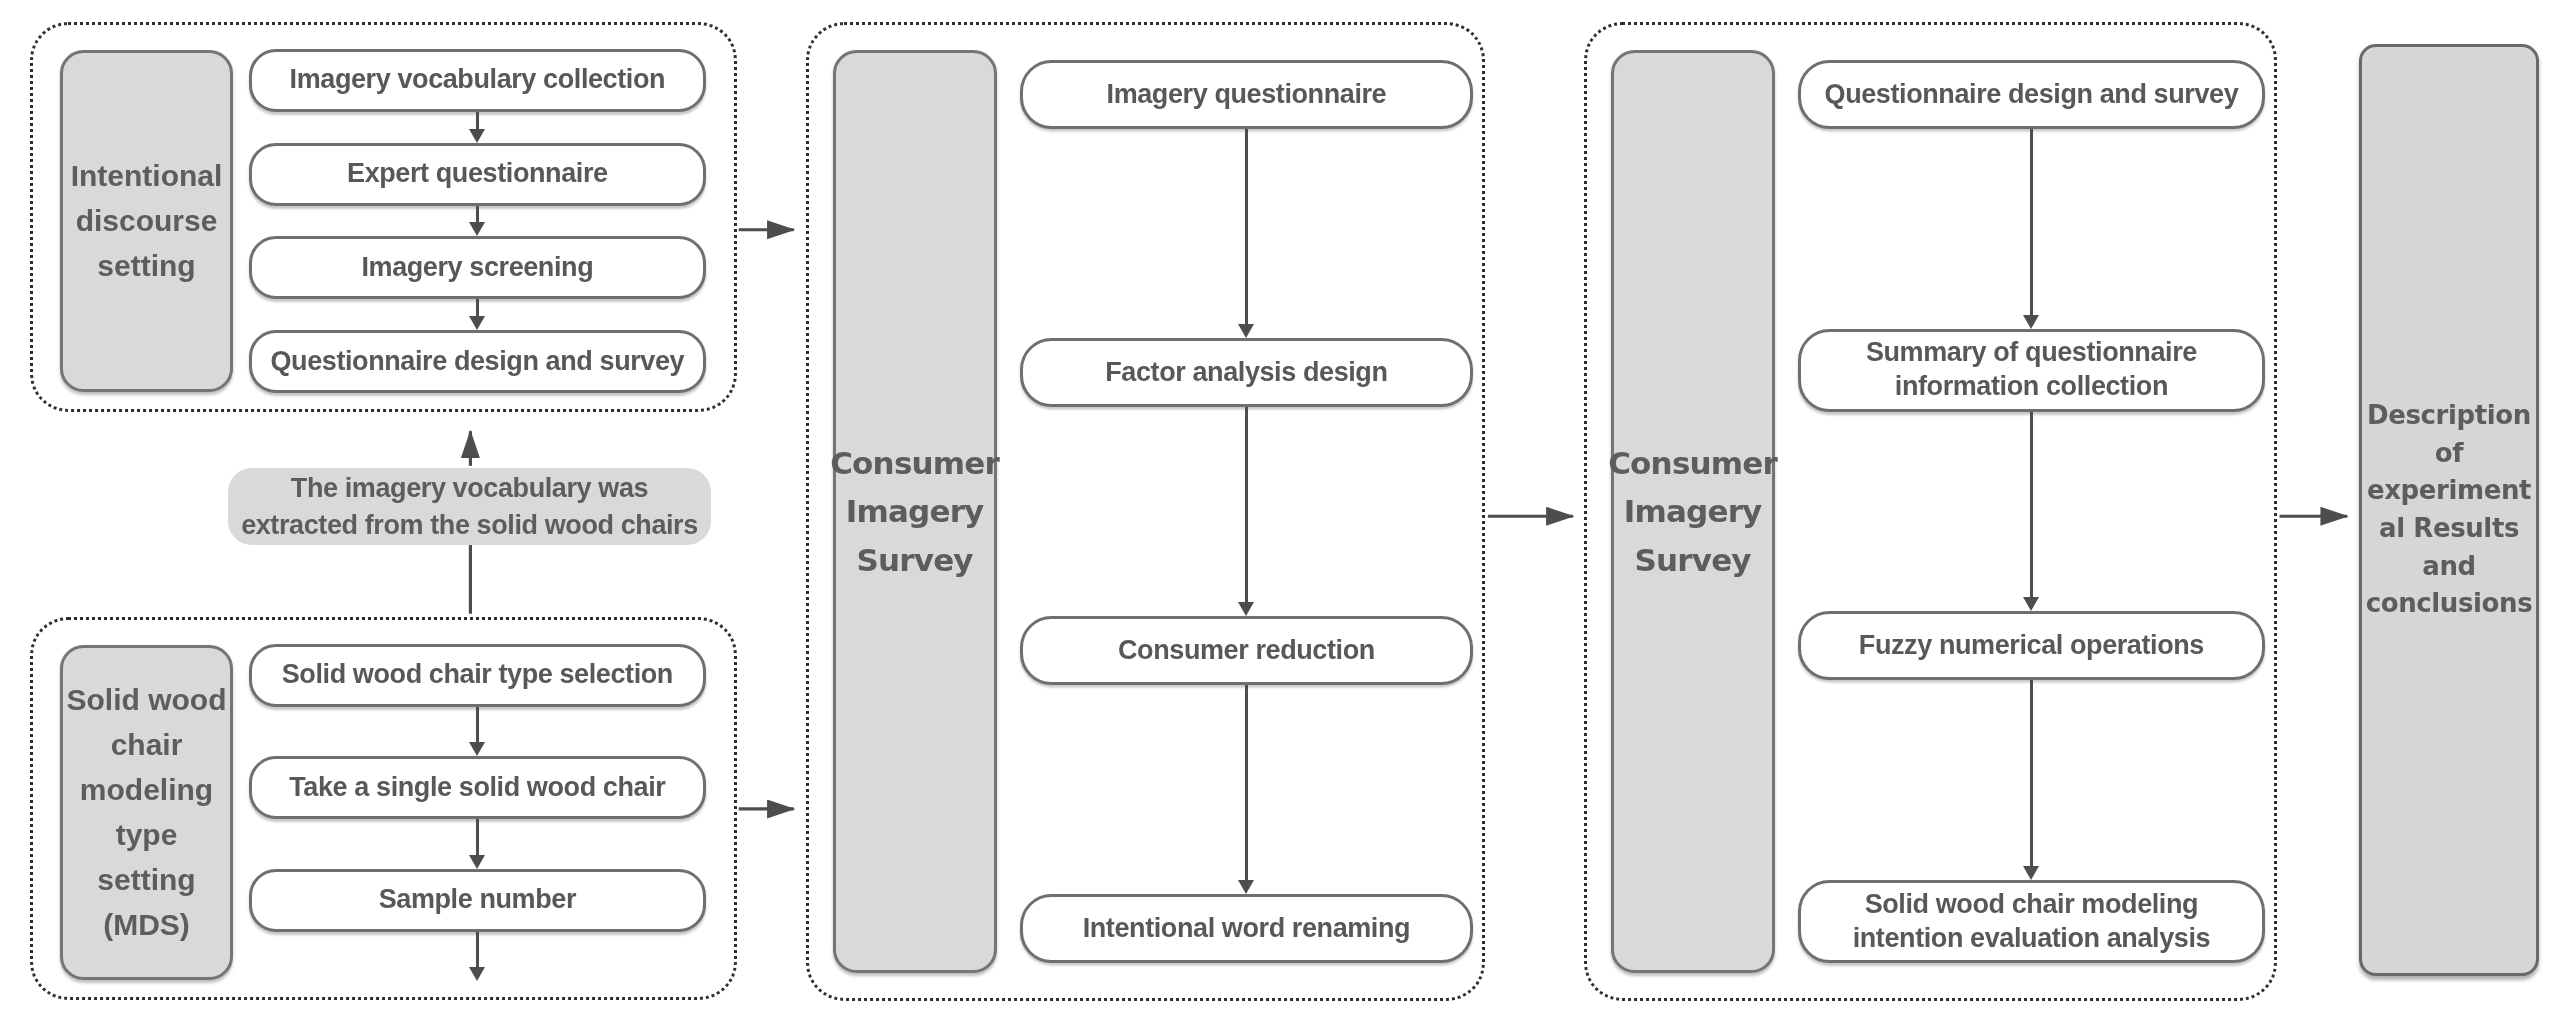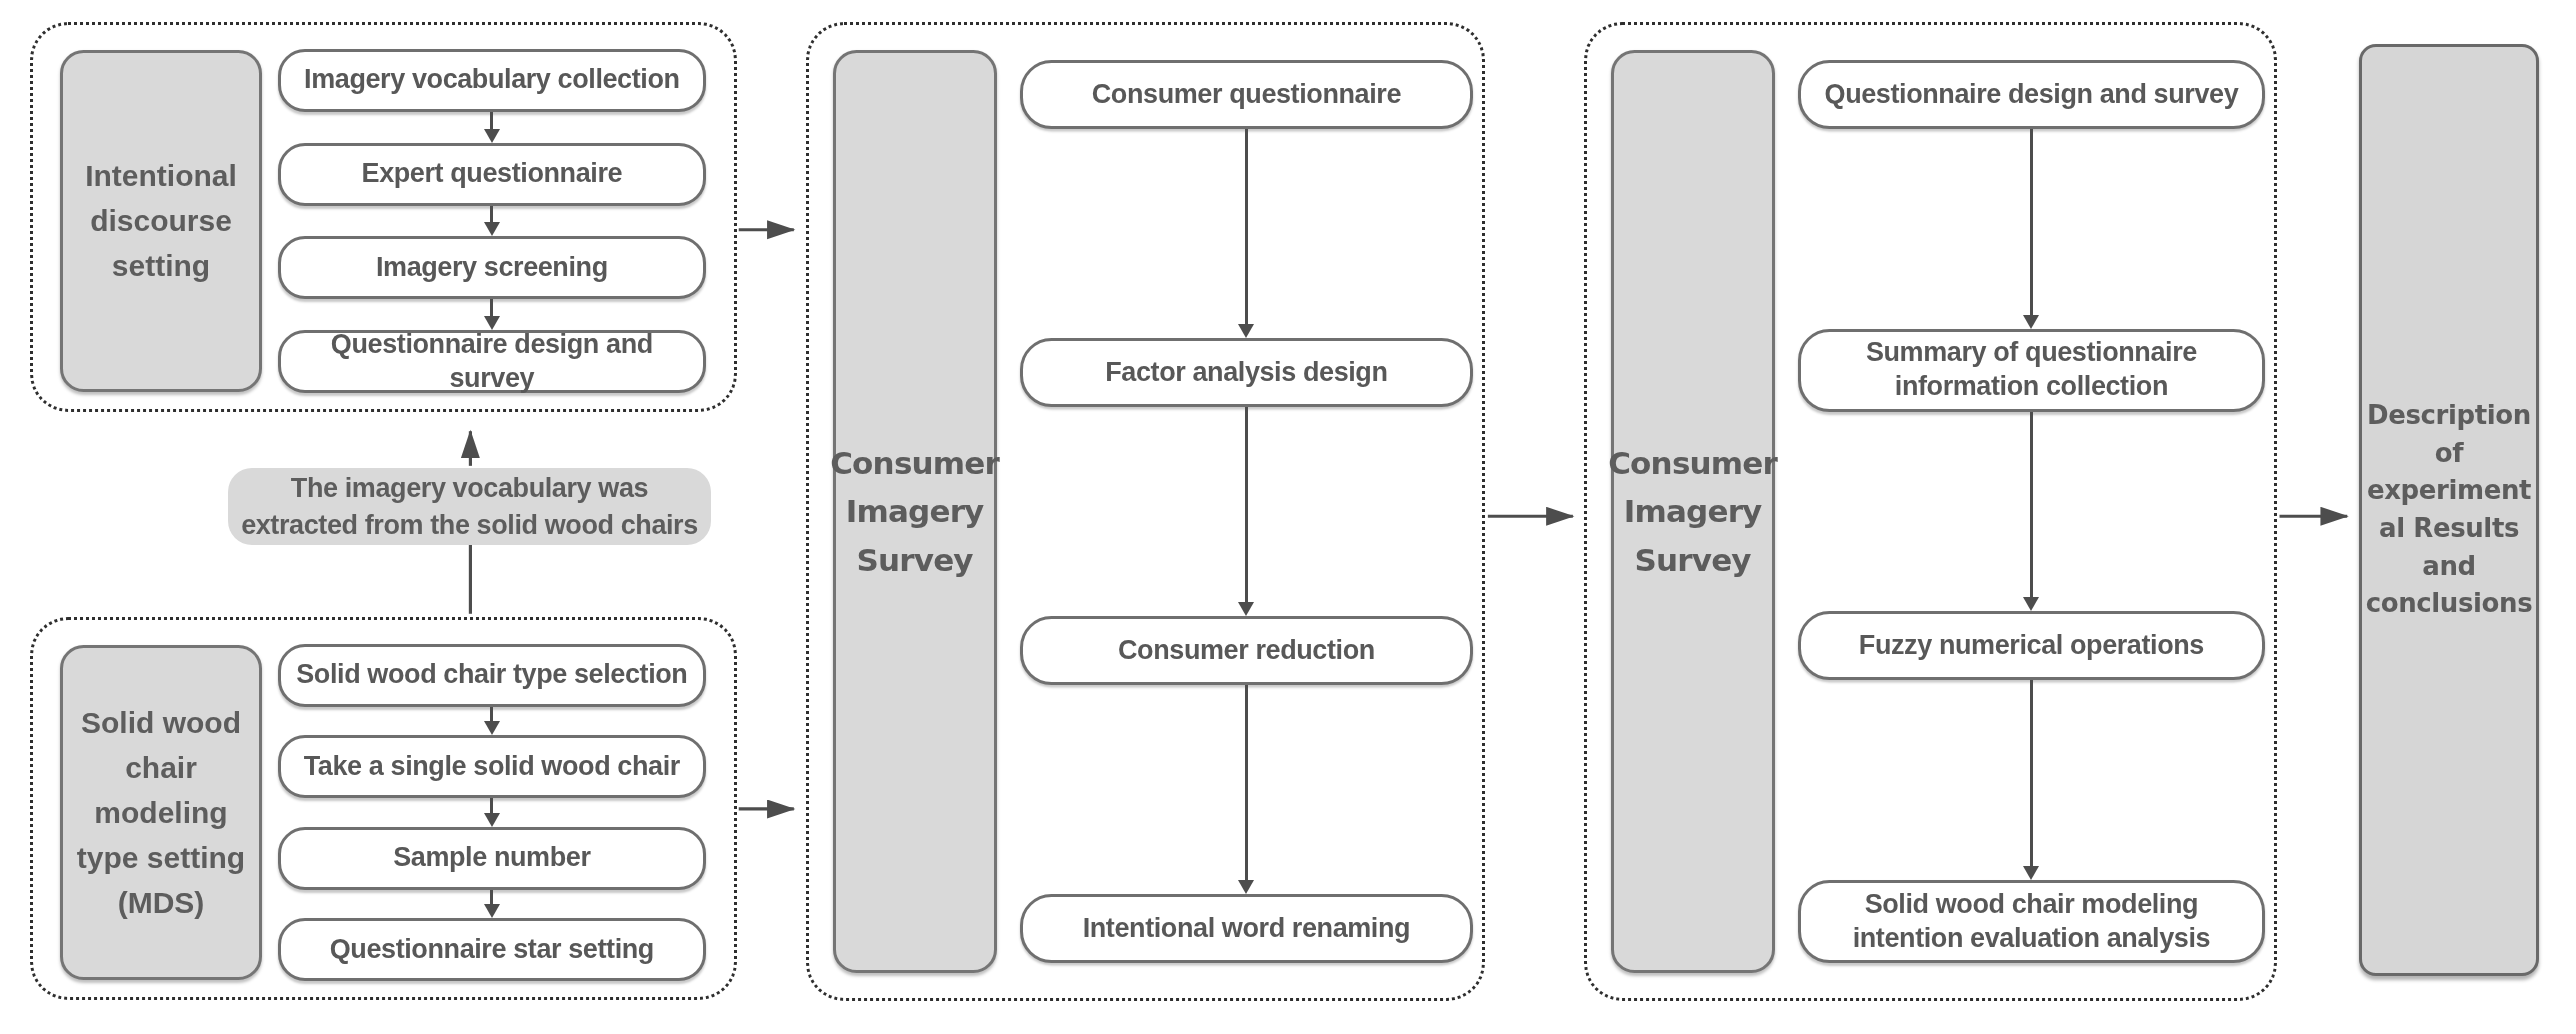--- a/index.html
+++ b/index.html
@@ -59,21 +59,21 @@
   }
   .varrow .shaft{width:3.1px;flex:1;background:#4d4d4d;}
   .varrow .head{
     width:0;height:0;
     border-left:8.7px solid transparent;
     border-right:8.7px solid transparent;
     border-top:14px solid #4d4d4d;
   }
   
   .p-left .flow{padding:23.6px 28px 15.7px 15.7px;}
-  .p-left .sidebar{margin:25px 0 17.3px 27px;width:202px;font-size:30px;line-height:1.5;}
+  .p-left .sidebar{margin:25px 0 17.3px 27px;width:173px;font-size:30px;line-height:1.5;}
   .p-left .box{height:63px;border-radius:27px;}
   
   .p-tall .flow{padding:35px 9.4px 35px 23.6px;}
   .p-tall .sidebar{margin:25px 0 25px 23.6px;width:164px;font-size:31px;line-height:1.55;
     font-family:"DejaVu Sans", sans-serif;letter-spacing:-0.8px;}
   .p-tall .box{min-height:69px;border-radius:31.5px;}
   .note{
     position:absolute;
     background:#d9d9d9;
     border-radius:24px;
@@ -159,30 +159,29 @@
       <div class="box">Take a single solid wood chair</div>
       <div class="varrow">
           <div class="shaft"></div>
           <div class="head"></div>
         </div>
       <div class="box">Sample number</div>
       <div class="varrow">
           <div class="shaft"></div>
           <div class="head"></div>
         </div>
-      <div class="box">Questionnaire star setting</div>
     </div>
   </div>
 
   <div class="panel p-tall" style="left:806px;top:22px;width:679px;height:979px;">
     <div class="sidebar">Consumer
 Imagery
 Survey</div>
     <div class="flow">
-      <div class="box">Consumer questionnaire</div>
+      <div class="box">Imagery questionnaire</div>
       <div class="varrow">
           <div class="shaft"></div>
           <div class="head"></div>
         </div>
       <div class="box">Factor analysis design</div>
       <div class="varrow">
           <div class="shaft"></div>
           <div class="head"></div>
         </div>
       <div class="box">Consumer reduction</div>

